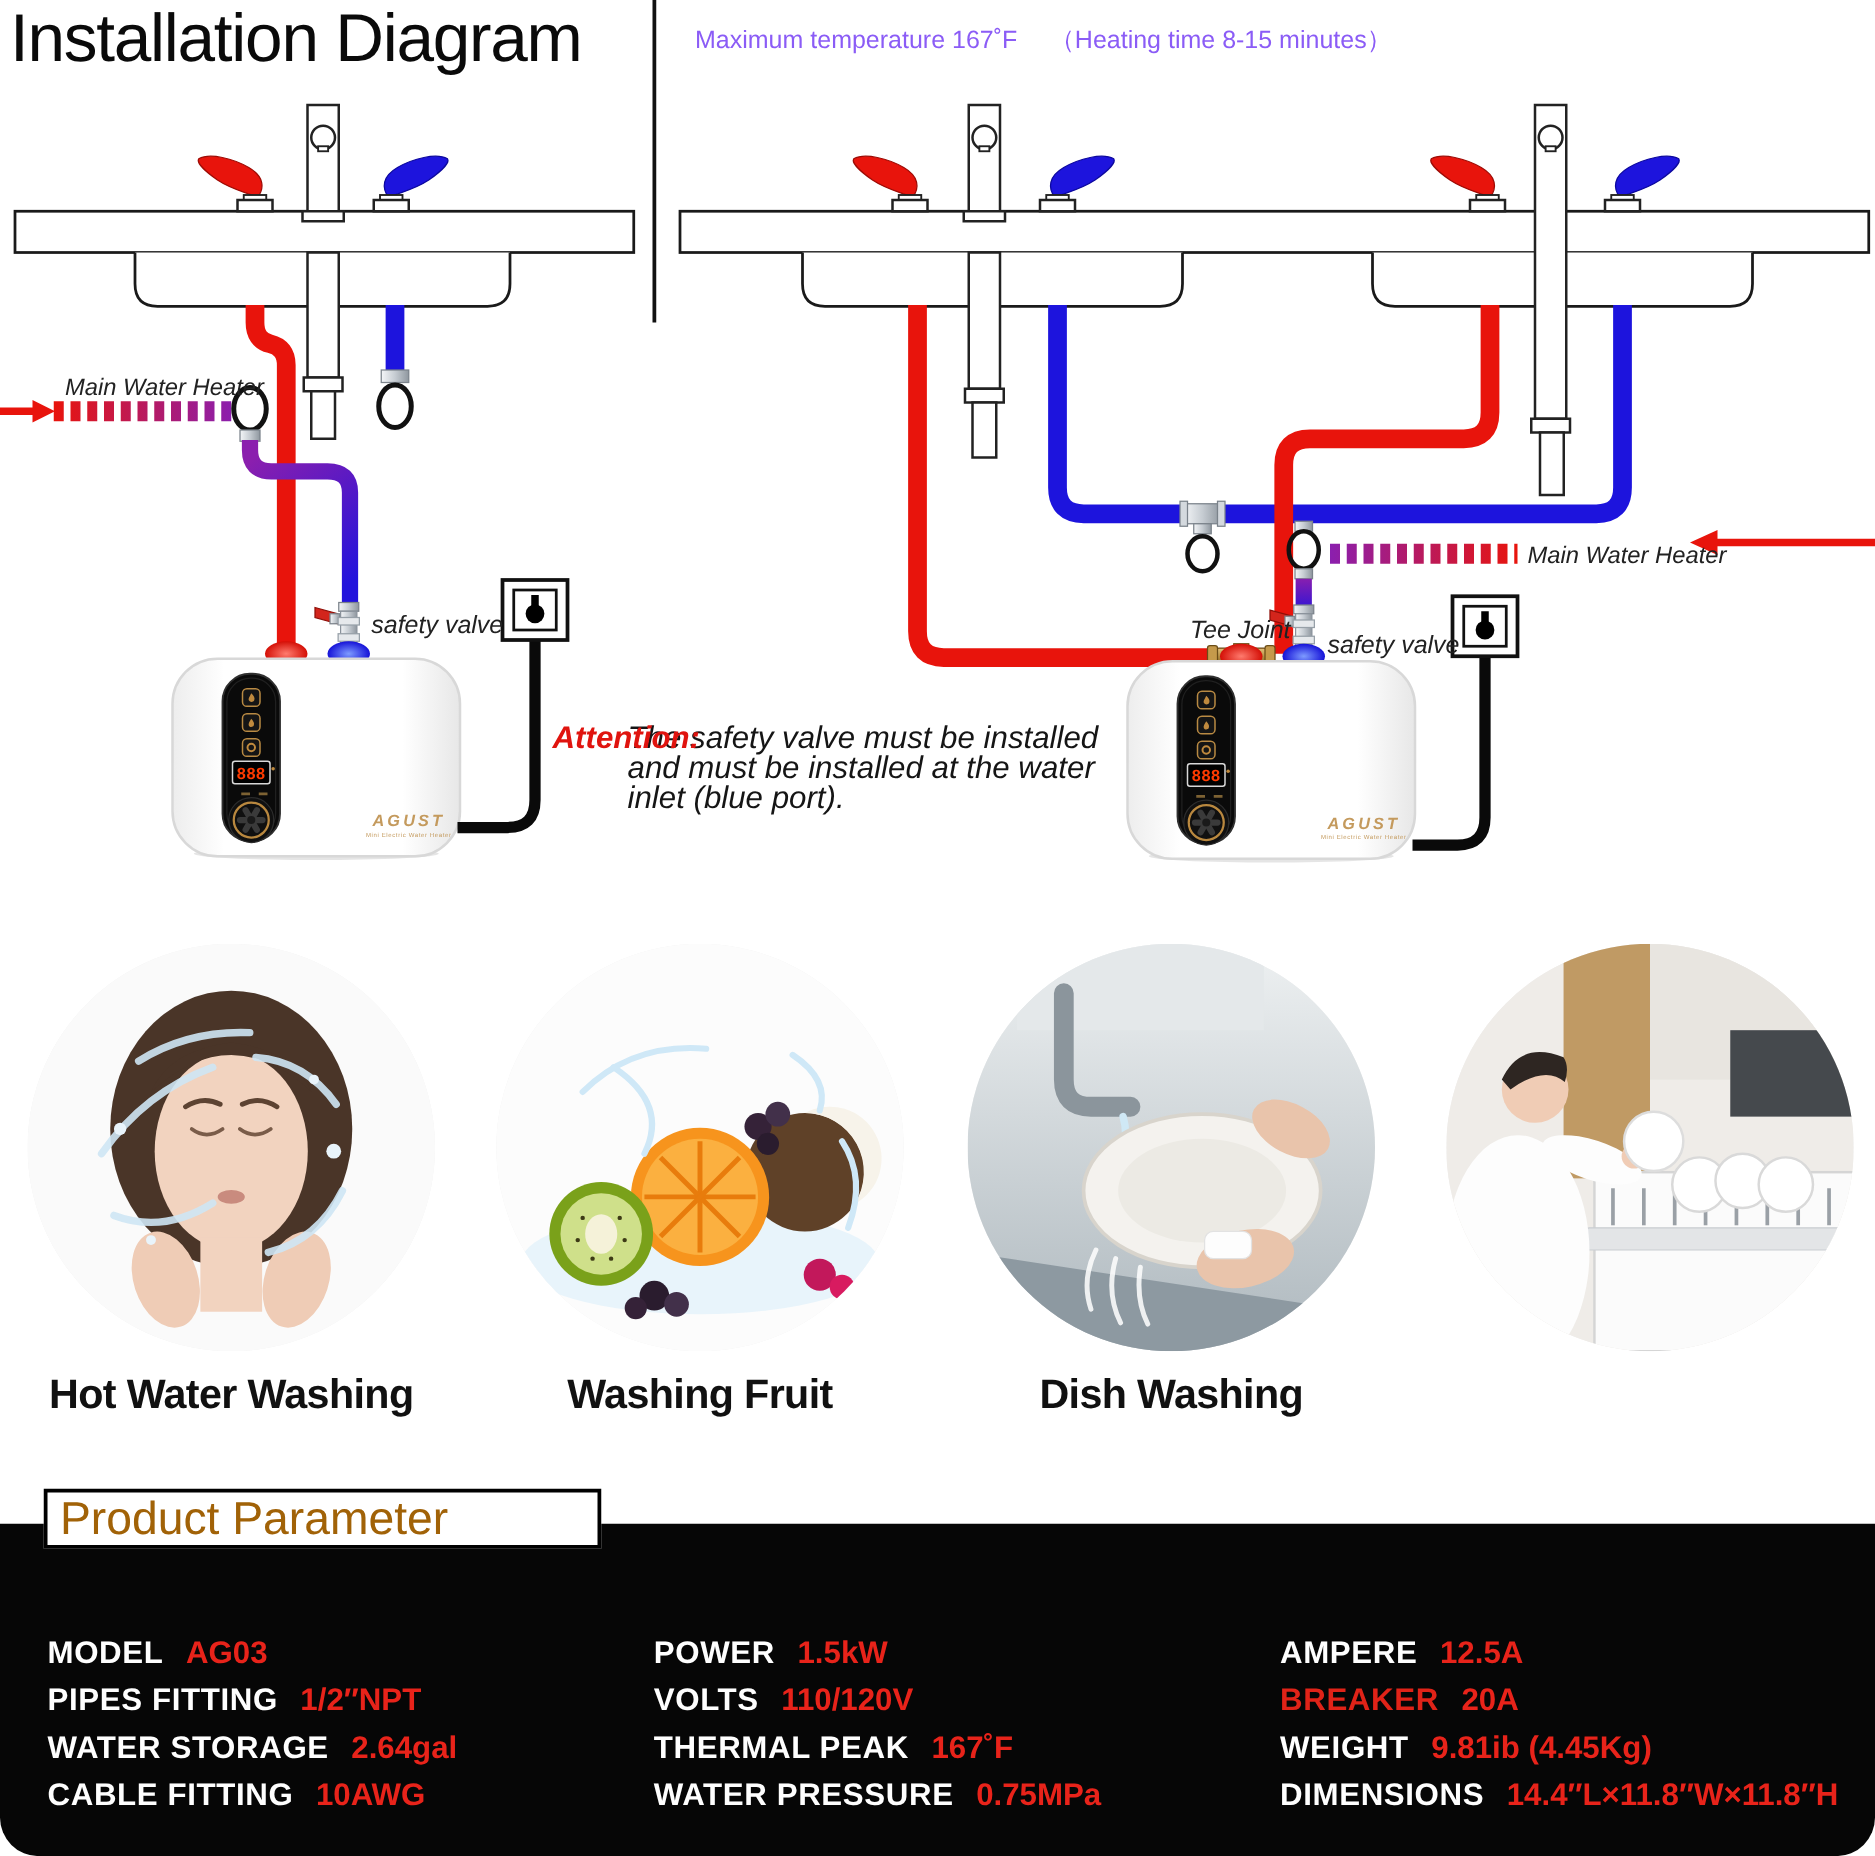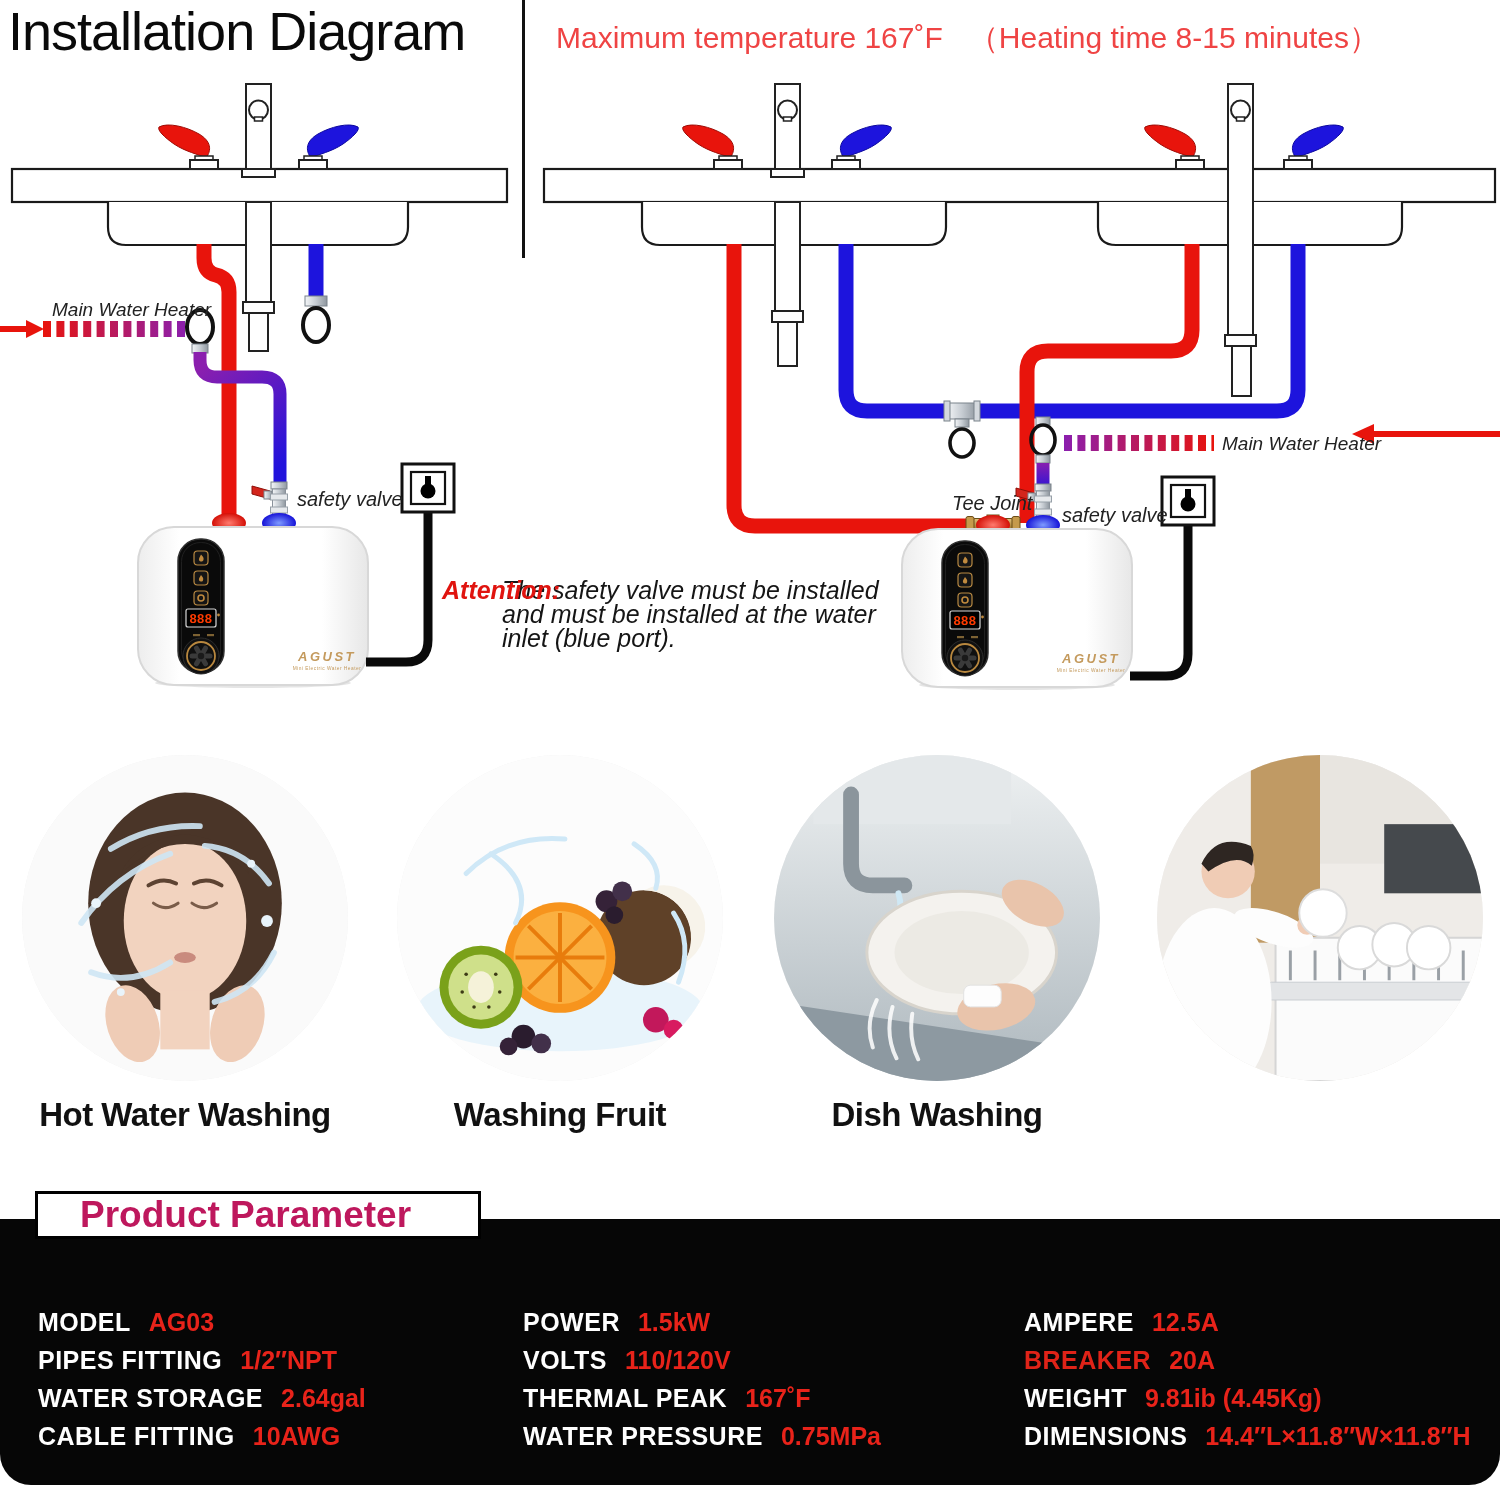--- a/index.html
+++ b/index.html
@@ -1,34 +1,34 @@
 <!DOCTYPE html>
 <html><head>
 <meta charset="utf-8">
 <style>
   html,body{margin:0;padding:0;background:#fff;}
   .stage{position:relative;width:1500px;height:1485px;background:#fff;overflow:hidden;
          font-family:"Liberation Sans",sans-serif;color:#0c0c0c;border-radius:31px;}
   .abs{position:absolute;}
   .page-title{left:8px;top:0px;font-size:54px;letter-spacing:-1px;color:#0a0a0a;white-space:nowrap;}
-  .top-note{left:556px;top:18px;font-size:30px;color:#ef4444;white-space:nowrap;}
+  .top-note{left:556px;top:18px;font-size:20px;color:#8b5cf6;white-space:nowrap;}
   .top-note .paren{margin-left:26px;}
   .diagram-svg{left:0;top:0;width:1500px;height:735px;}
   .attention{left:442px;top:578px;width:480px;font-style:italic;font-size:25px;line-height:24px;color:#151515;}
   .attention .attn-label{position:absolute;left:0;top:0;color:#e0140f;font-weight:bold;text-align:center;}
   .attention .attn-lines{margin-left:60px;}
   .feature{position:absolute;top:755px;width:326px;height:326px;border-radius:50%;overflow:hidden;
            box-shadow:0 0 0 1px #f1f1f1 inset;}
   .feature svg{display:block;width:100%;height:100%;}
   .caption{top:1096px;width:340px;text-align:center;font-size:33px;font-weight:bold;
            letter-spacing:-0.5px;color:#111;white-space:nowrap;}
   .black-section{left:0;top:1219px;width:1500px;height:266px;background:#060606;}
   .pp-box{left:35px;top:1191px;width:430px;height:42px;background:#fff;border:3px solid #000;
           display:flex;align-items:center;padding-left:10px;}
-  .pp-title{font-size:37px;font-weight:bold;color:#be185d;white-space:nowrap;margin-left:32px;}
+  .pp-title{font-size:37px;font-weight:normal;color:#a16207;white-space:nowrap;}
   .spec-col{position:absolute;top:1284px;display:flex;flex-direction:column;}
   .spec-col.c1{left:38px;}  .spec-col.c2{left:523px;}  .spec-col.c3{left:1024px;}
   .spec-row{display:flex;align-items:baseline;gap:18px;height:38px;line-height:38px;white-space:nowrap;}
   .spec-label{font-size:25px;font-weight:bold;color:#fefefe;letter-spacing:0.5px;margin-top:19px;}
   .spec-label.lbl-red{color:#e02318;}
   .spec-value{font-size:25px;font-weight:600;color:#e8231a;}
   text{font-family:"Liberation Sans",sans-serif;}
 </style>
 </head>
 <body>

